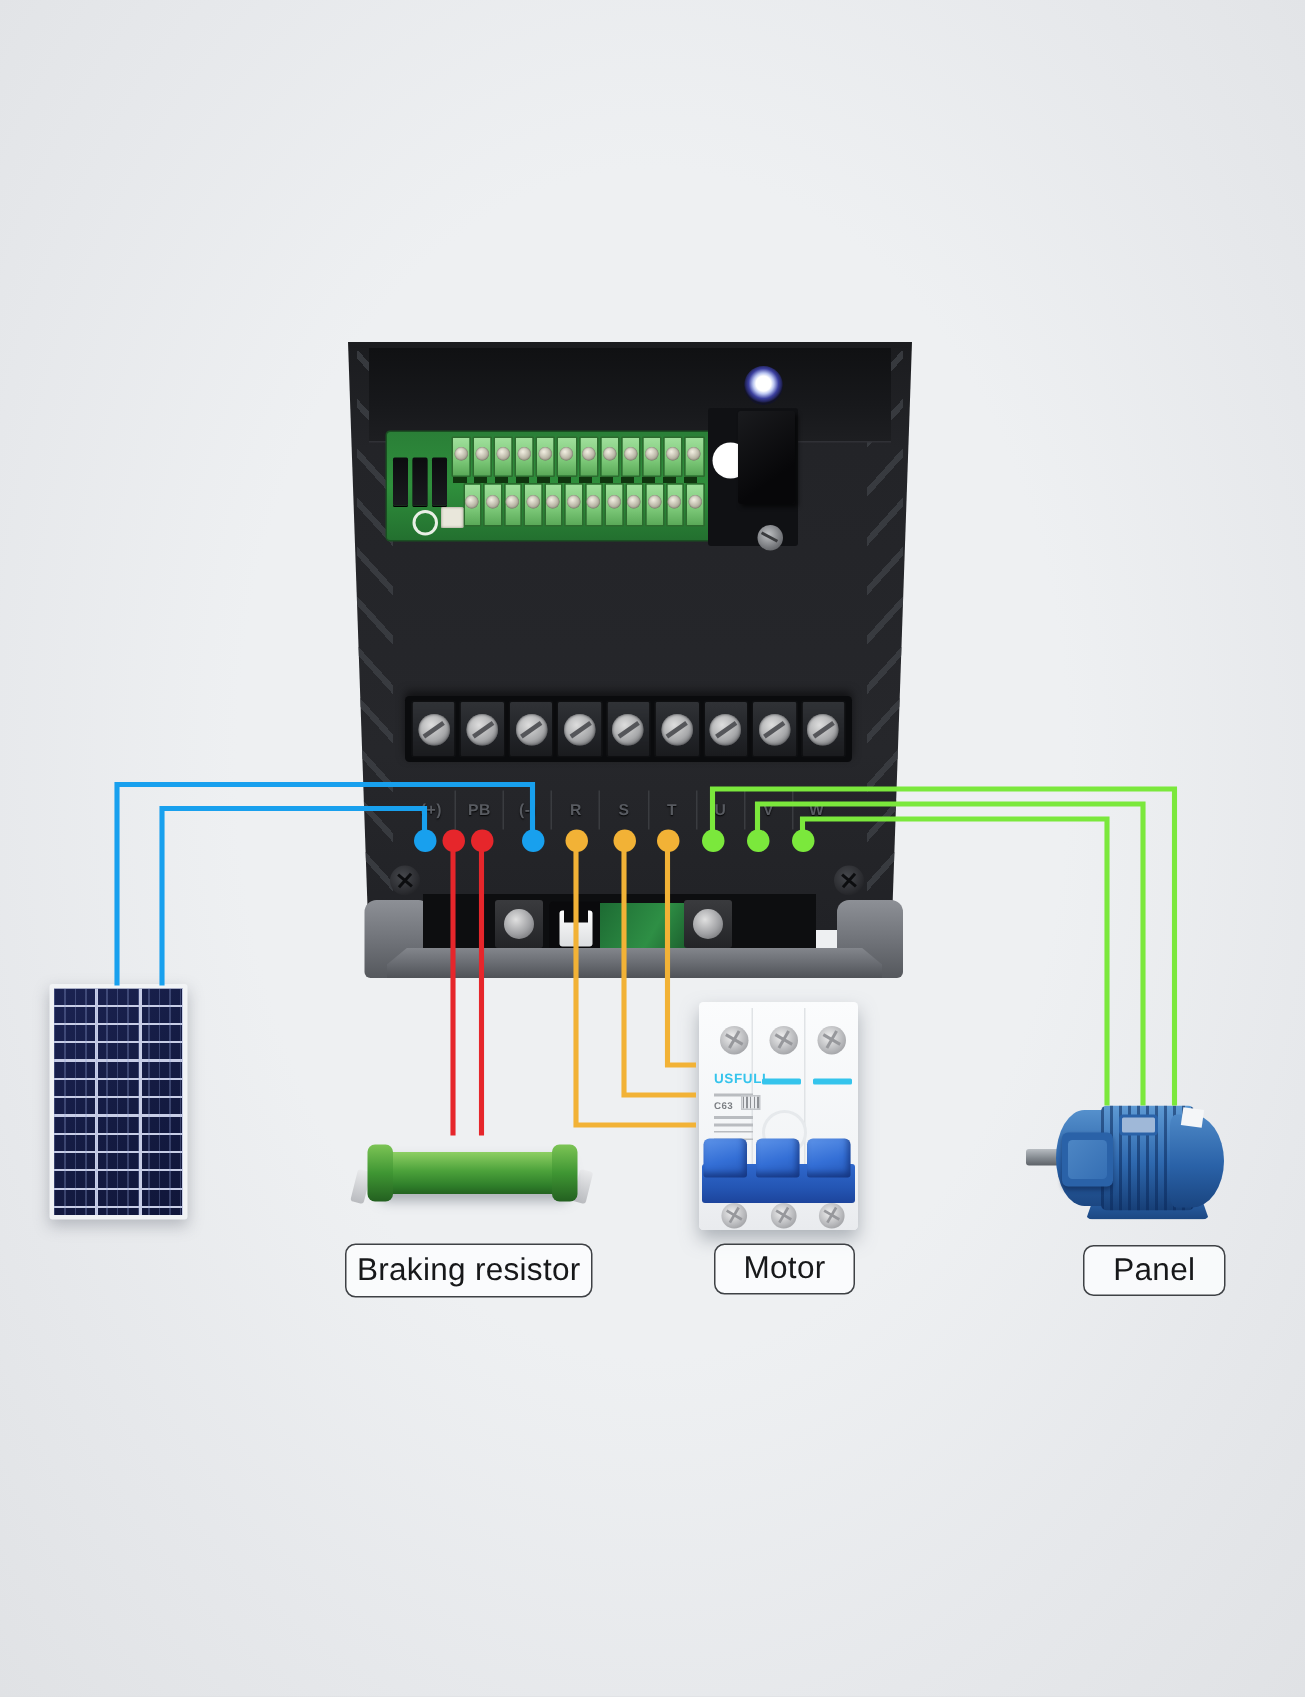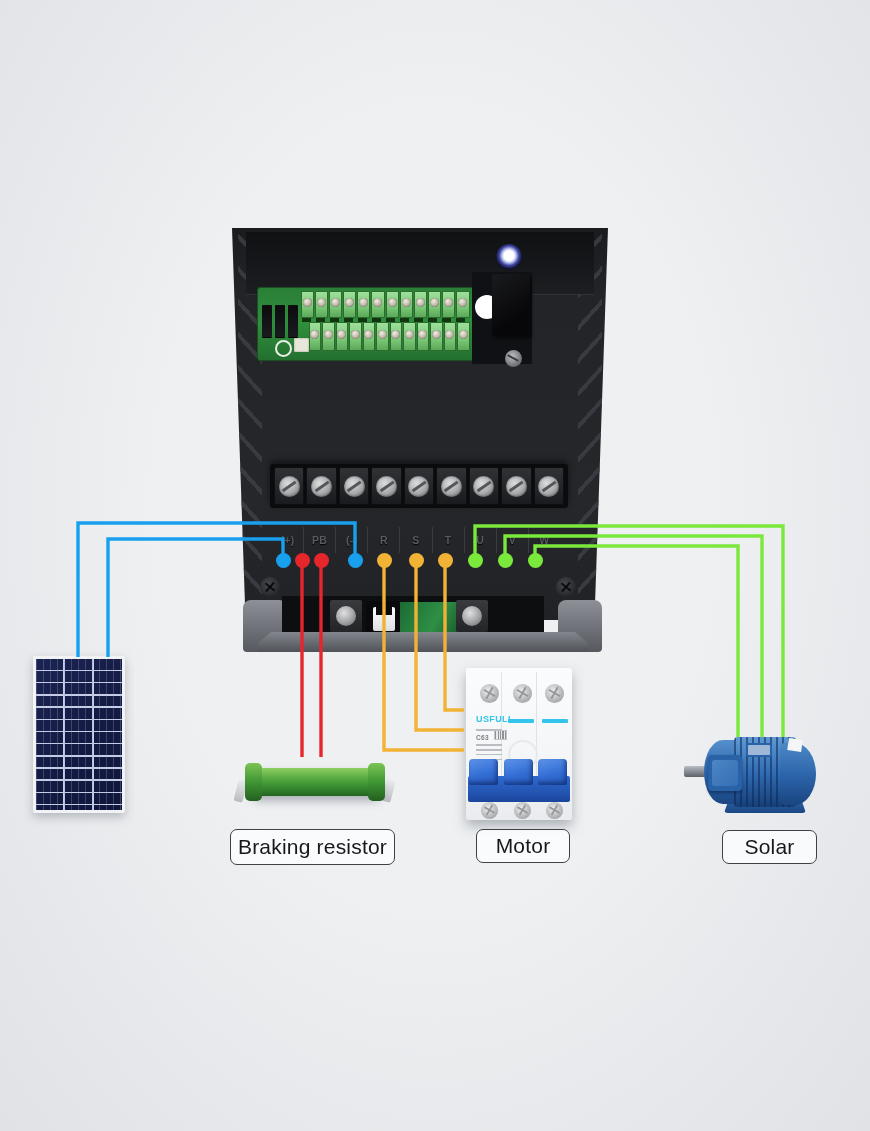--- a/index.html
+++ b/index.html
@@ -304,17 +304,17 @@
     <div class="abs m-label"></div>
   </div>
 
   <div class="abs tagbox" style="left:230px;top:829px;width:163px;height:34px;">
       <span>Braking resistor</span>
     </div>
   <div class="abs tagbox" style="left:476px;top:829px;width:92px;height:32px;">
       <span>Motor</span>
     </div>
   <div class="abs tagbox" style="left:722px;top:830px;width:93px;height:32px;">
-      <span>Solar</span>
+      <span>Panel</span>
     </div>
 
 
 </div>
 
 </body></html>

